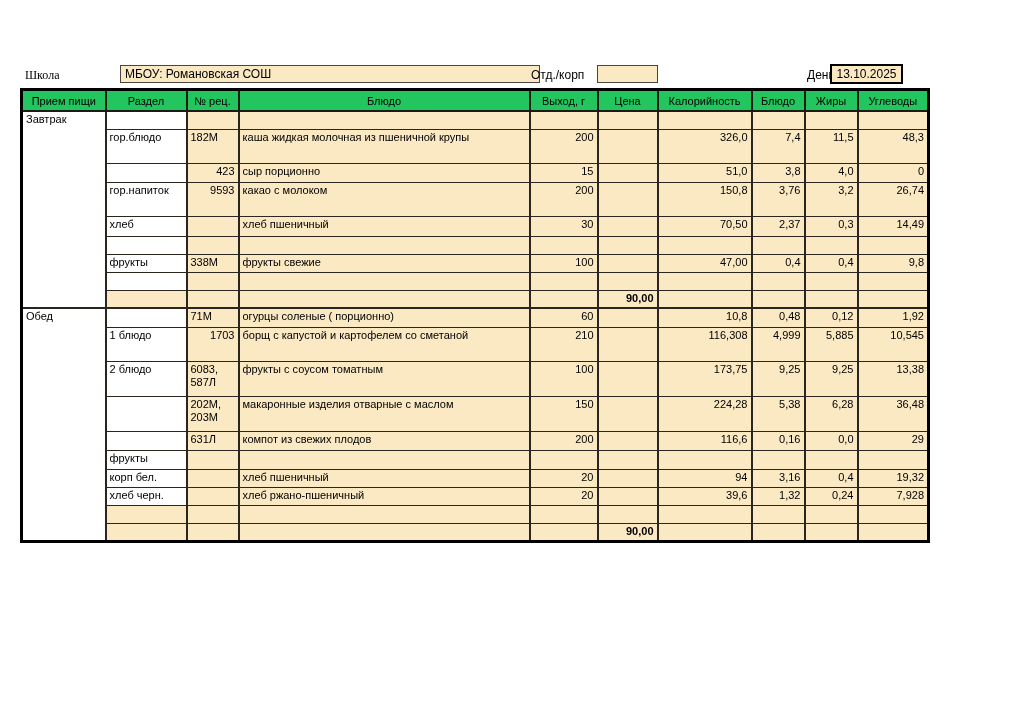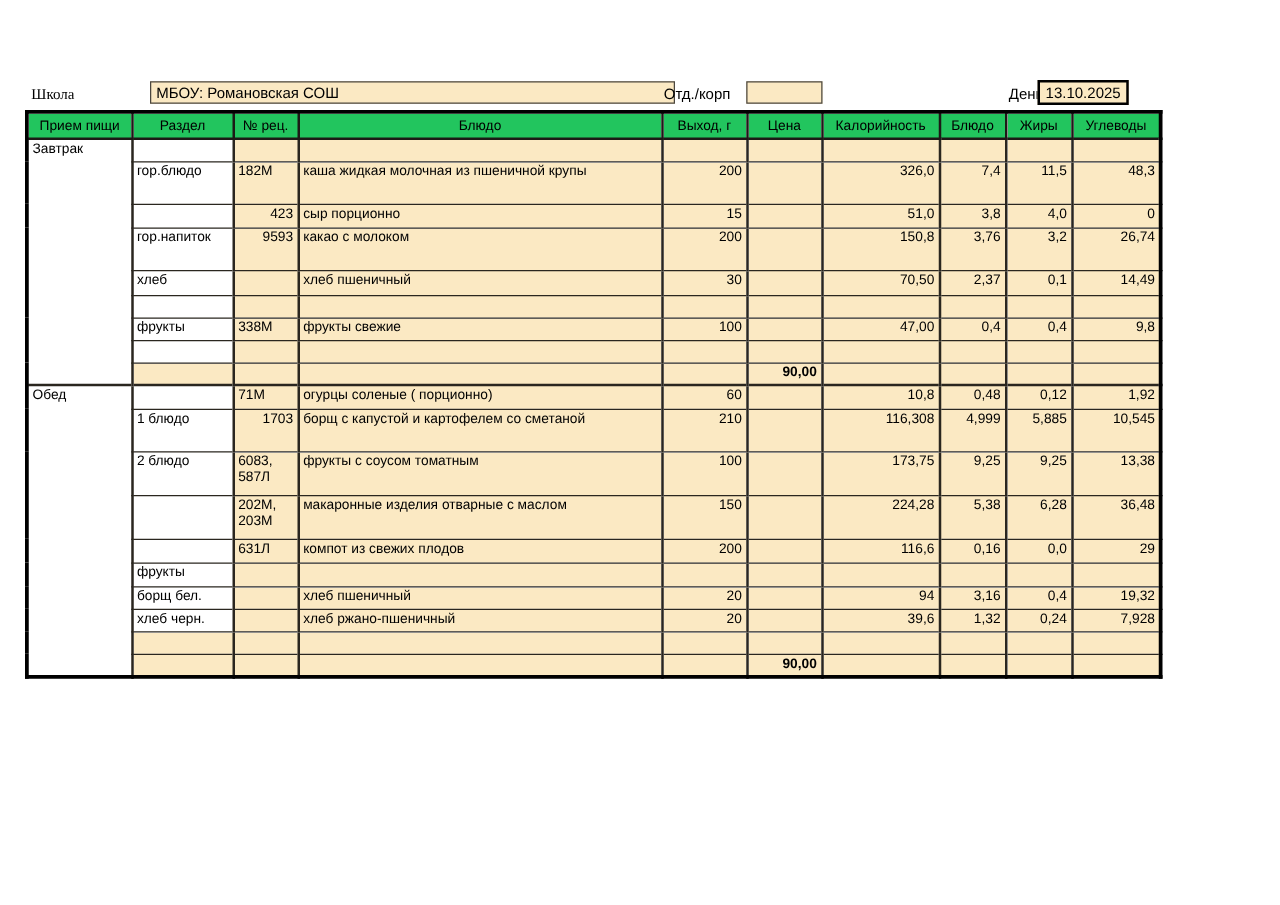--- a/index.html
+++ b/index.html
@@ -152,21 +152,21 @@
         <td class="num">26,74</td>
       </tr>
       <tr style="height: 20px;">
         <td class="white">хлеб</td>
         <td class=""></td>
         <td class="">хлеб пшеничный</td>
         <td class="num">30</td>
         <td class="num"></td>
         <td class="num">70,50</td>
         <td class="num">2,37</td>
-        <td class="num">0,1</td>
+        <td class="num">0,3</td>
         <td class="num">14,49</td>
       </tr>
       <tr style="height: 18px;">
         <td class="white"></td>
         <td class=""></td>
         <td class=""></td>
         <td class="num"></td>
         <td class="num"></td>
         <td class="num"></td>
         <td class="num"></td>
@@ -267,21 +267,21 @@
         <td class=""></td>
         <td class=""></td>
         <td class="num"></td>
         <td class="num"></td>
         <td class="num"></td>
         <td class="num"></td>
         <td class="num"></td>
         <td class="num"></td>
       </tr>
       <tr style="height: 18px;">
-        <td class="white">борщ бел.</td>
+        <td class="white">корп бел.</td>
         <td class=""></td>
         <td class="">хлеб пшеничный</td>
         <td class="num">20</td>
         <td class="num"></td>
         <td class="num">94</td>
         <td class="num">3,16</td>
         <td class="num">0,4</td>
         <td class="num">19,32</td>
       </tr>
       <tr style="height: 18px;">

